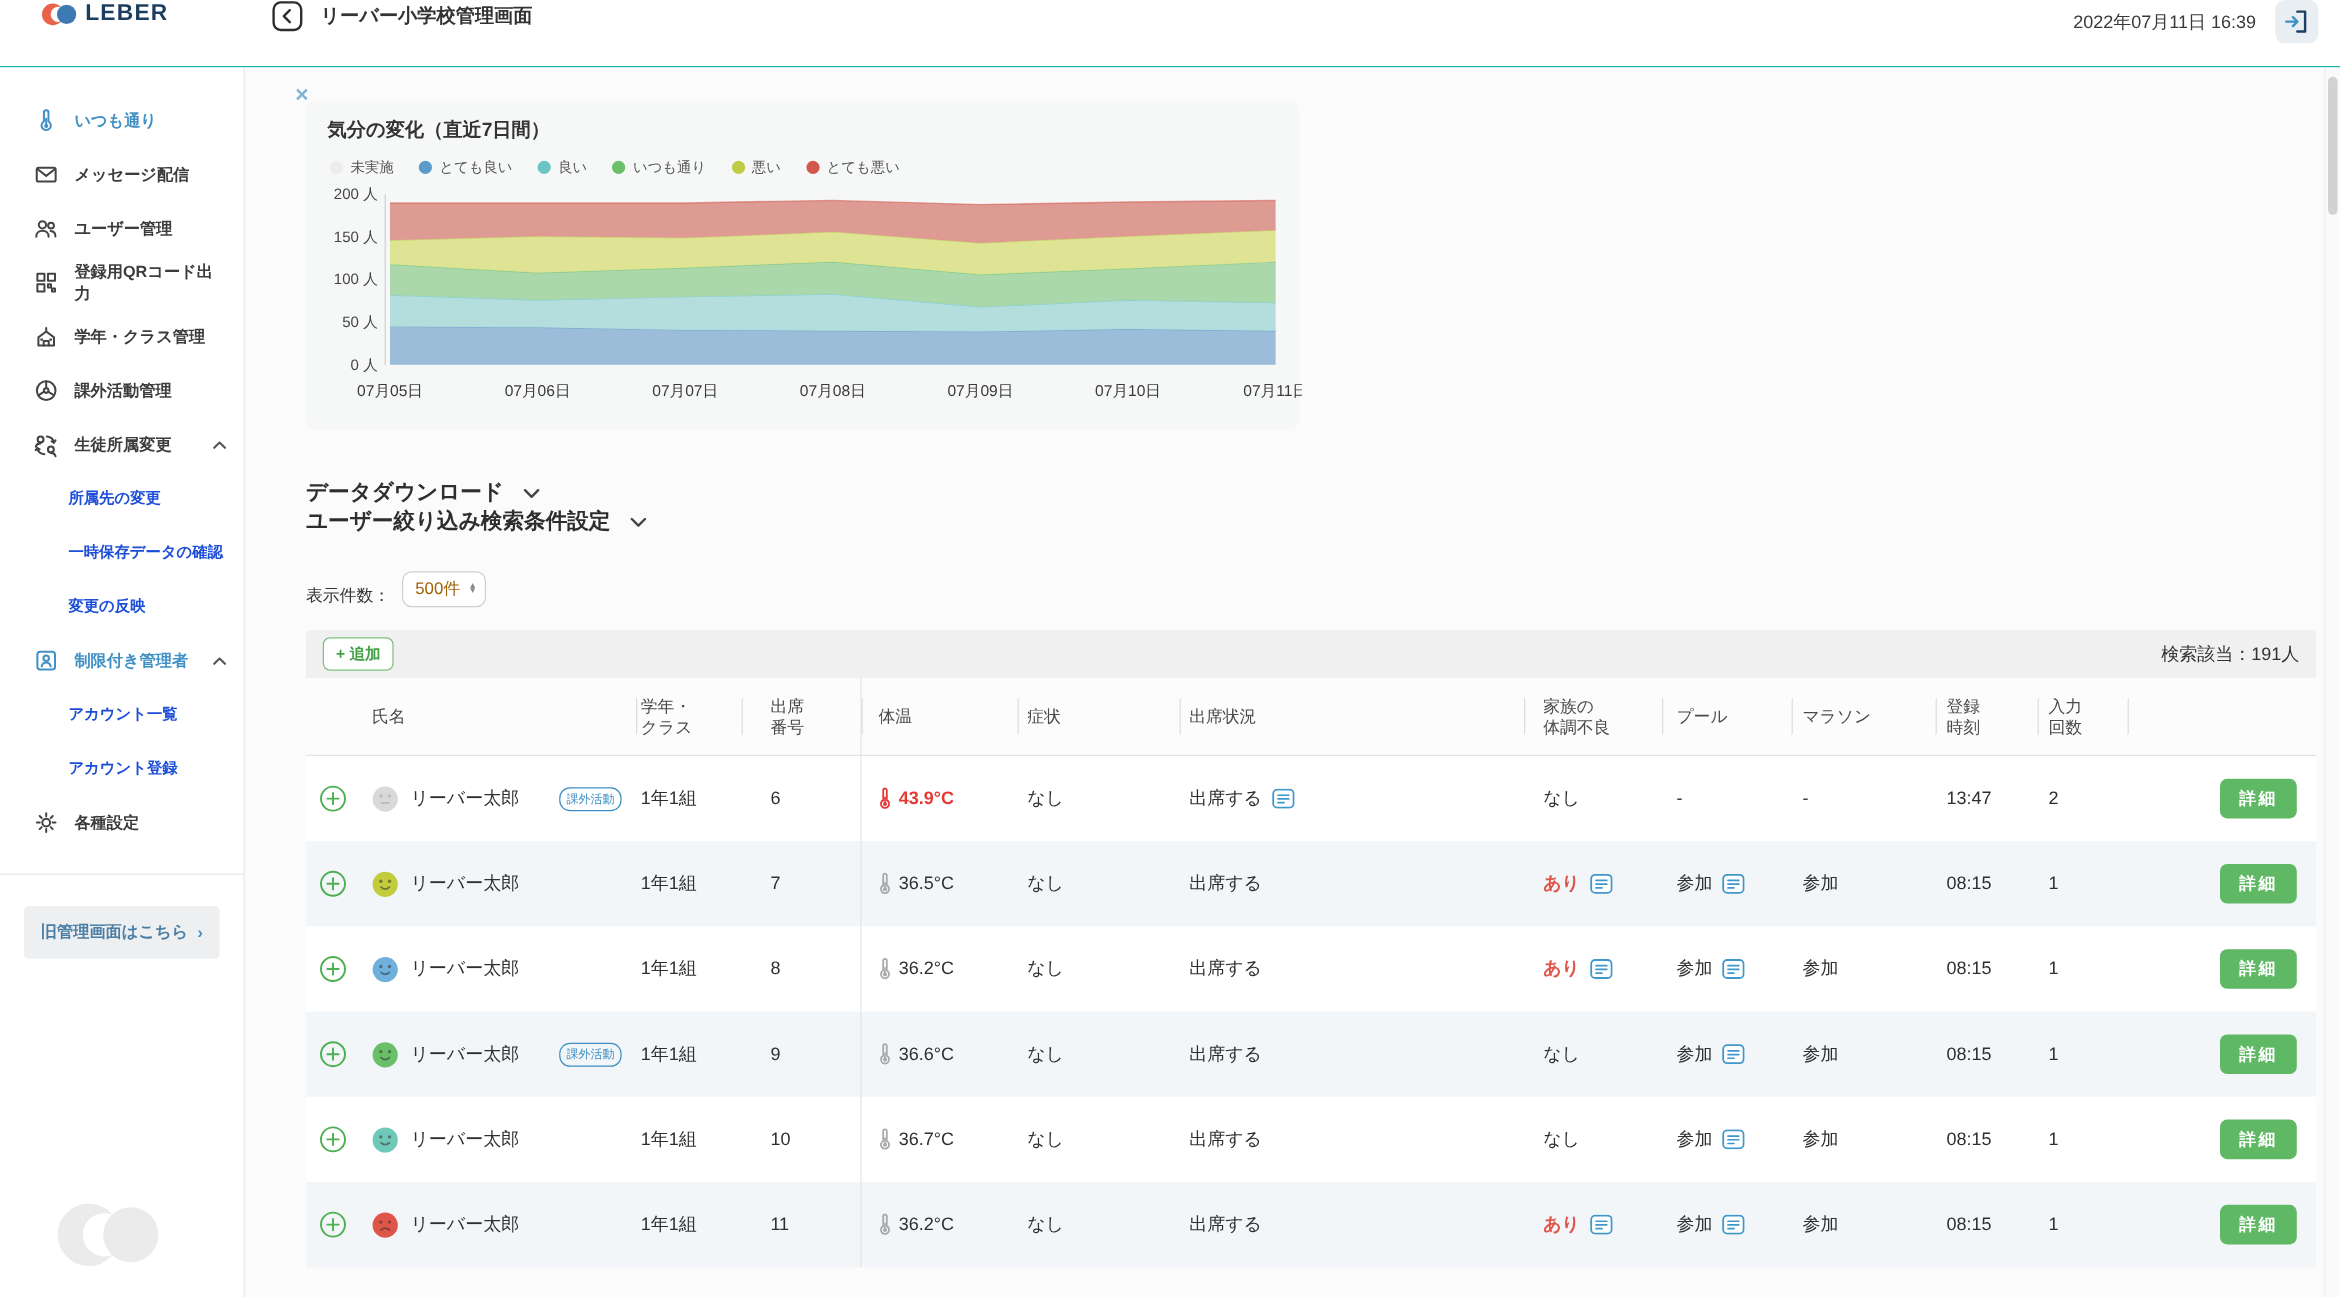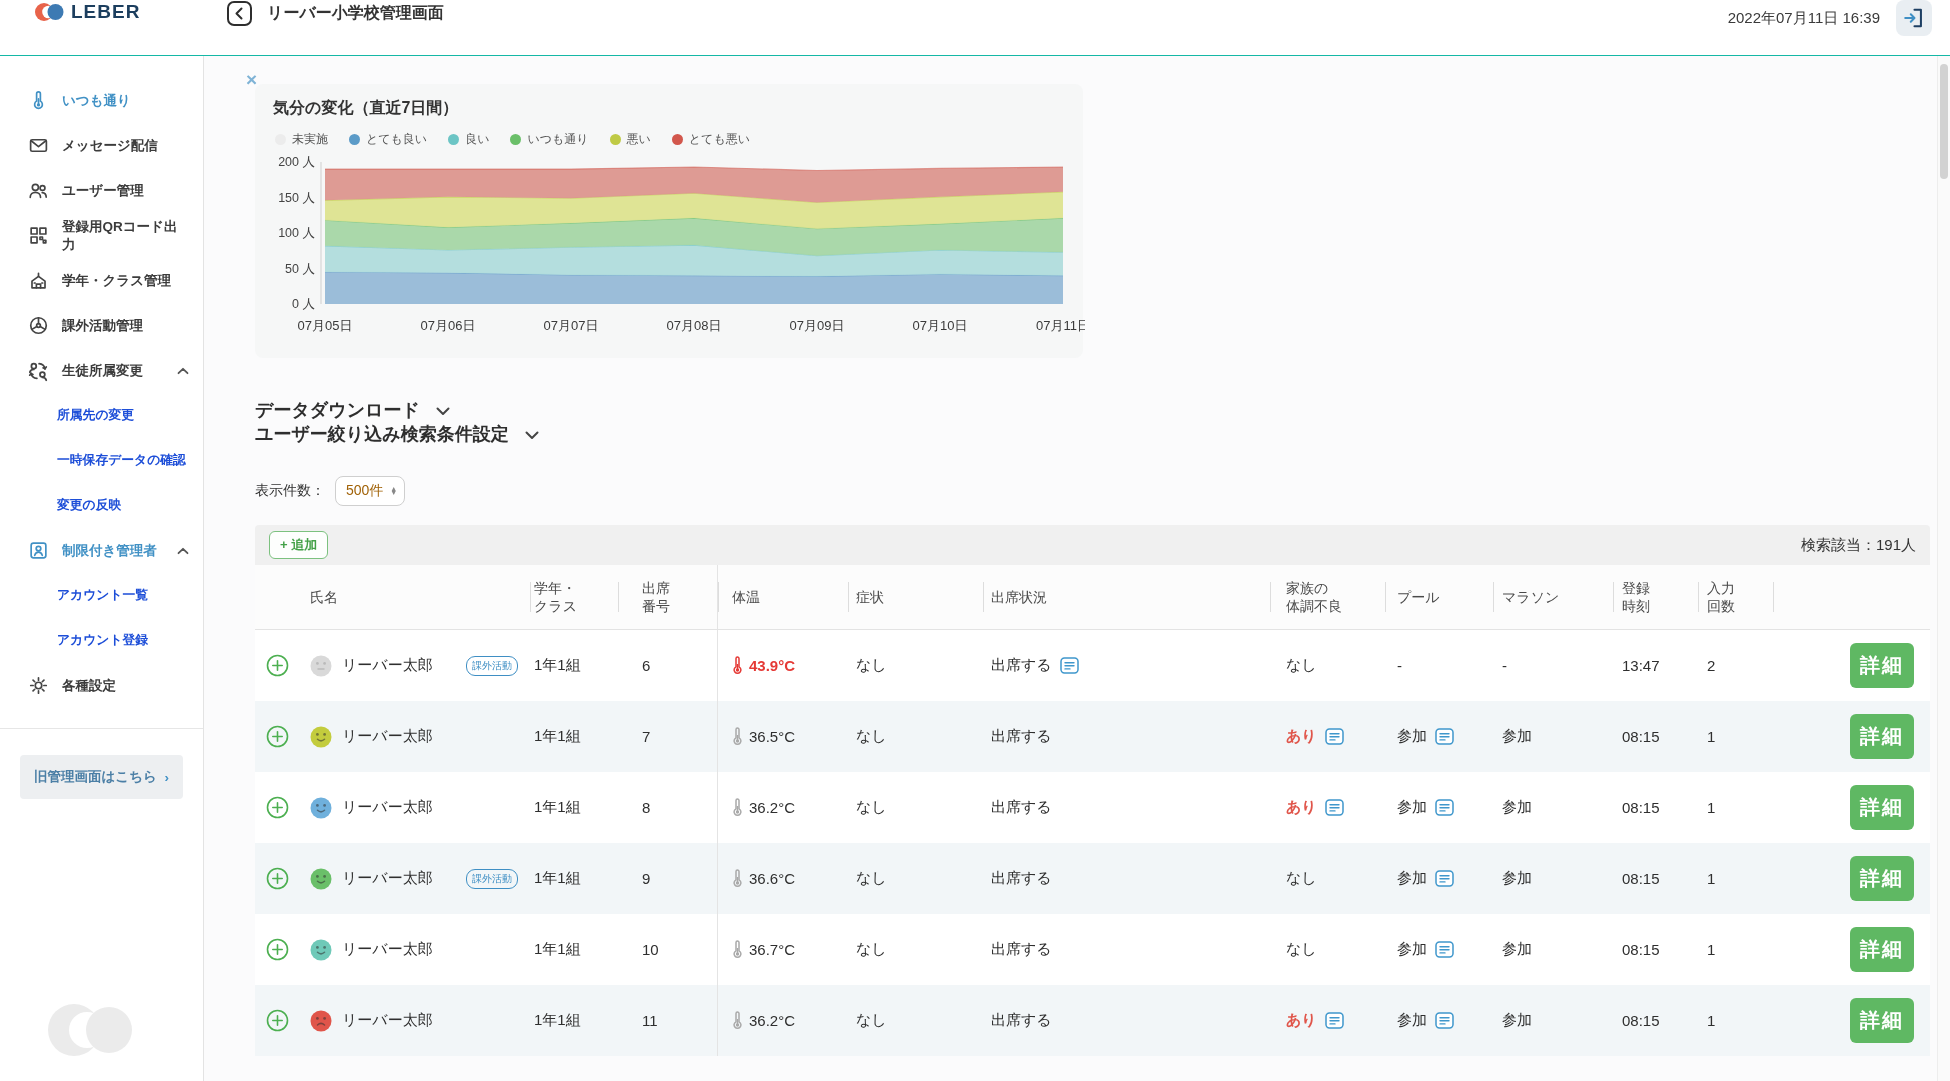--- a/index.html
+++ b/index.html
@@ -55,21 +55,21 @@
   .legend-dot { width:11px; height:11px; border-radius:50%; flex-shrink:0; }
 
   
   .section-head { display:flex; align-items:center; gap:16px; cursor:pointer; }
   .section-head h2 { font-size:18px; font-weight:bold; color:#2e2e2e; }
   .sec-download { margin-top:40px; }
   .sec-filter { }
   .chev-down { color:#444; display:flex; margin-top:3px; }
 
   
-  .display-count { margin-top:30px; display:flex; align-items:center; gap:10px; font-size:14px; color:#333; }
+  .display-count { margin-top:30px; display:flex; align-items:flex-end; gap:10px; font-size:14px; color:#333; }
   .count-box { border:1px solid #cfcfcf; border-radius:8px; height:30px; min-width:70px;
     display:flex; align-items:center; padding:0 6px 0 10px; background:#fff; cursor:pointer; }
   .count-box .val { font-size:14px; color:#a16207; }
   .spin { display:flex; flex-direction:column; margin-left:7px; line-height:0.6; }
   .spin span { font-size:7px; color:#888; }
 
   
   .toolbar { margin-top:19px; height:40px; background:#f0f0f0; border-radius:4px 4px 0 0;
     display:flex; align-items:center; padding:0 14px; }
   .add-btn { border:1px solid #7cc17f; color:#43a047; background:#fdfefd; border-radius:6px;
@@ -100,22 +100,22 @@
   .c12 { justify-content:flex-end; padding-right:16px; }
 
   .avatar { margin-right:10px; display:flex; flex-shrink:0; }
   .row-name { color:#2f2f2f; }
   .badge { margin-left:auto; margin-right:12px; border:1.5px solid #3f8fc4; color:#3f8fc4;
     border-radius:9px; font-size:10px; padding:2px 5px; white-space:nowrap; flex-shrink:0; }
   .temp-val { margin-left:6px; }
   .temp-alert { color:#e53935; font-weight:bold; }
   .memo { margin-left:8px; display:flex; flex-shrink:0; }
   .red-text { color:#e0554a; font-weight:bold; }
-  .detail-btn { background:#5fb863; color:#fff; font-weight:bold; font-size:20px;
-    border:none; border-radius:6px; width:64px; height:45px; cursor:pointer; letter-spacing:2px; }
+  .detail-btn { background:#5fb863; color:#fff; font-weight:bold; font-size:14px;
+    border:none; border-radius:6px; width:64px; height:33px; cursor:pointer; letter-spacing:2px; }
   .plus-icon { display:flex; cursor:pointer; }
 
   
   .sb-track { position:absolute; right:0; top:0; bottom:0; width:13px; background:#fafafa;
     border-left:1px solid #ededed; }
   .sb-thumb { position:absolute; right:2px; top:8px; width:8px; height:115px;
     background:#d2d2d2; border-radius:4px; }
 </style>
 </head>
 <body>

